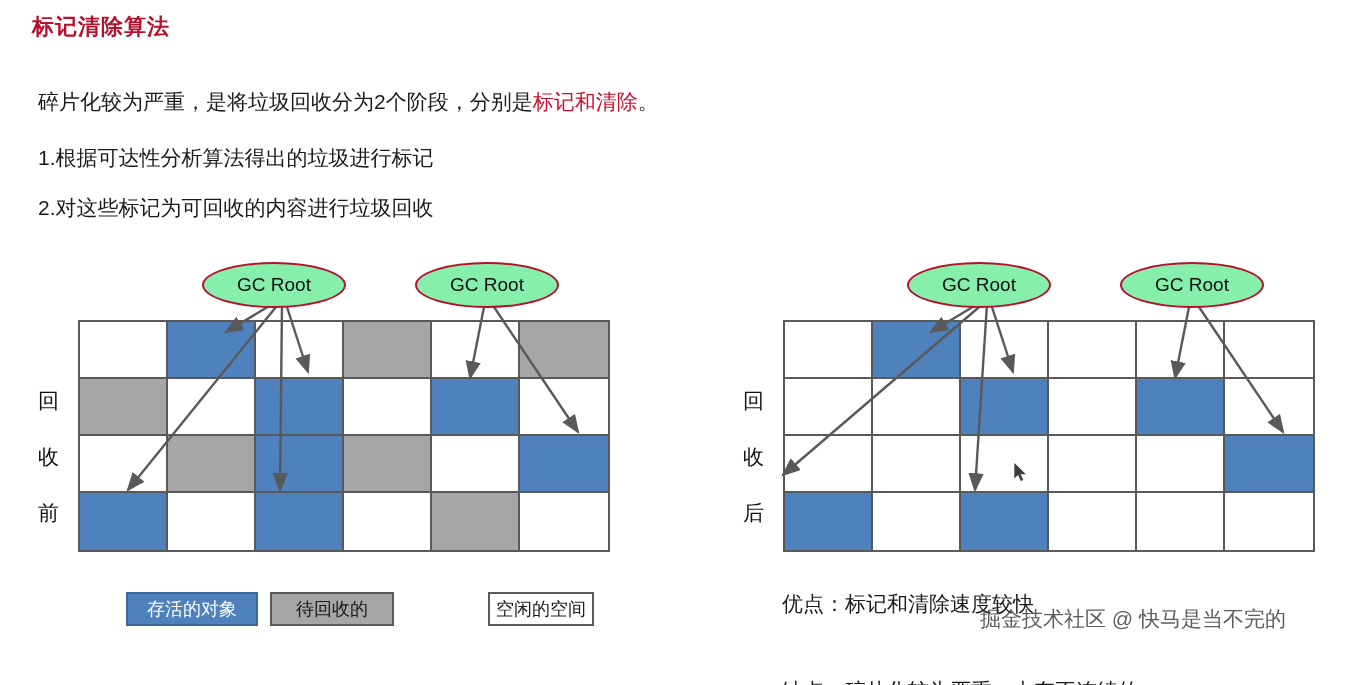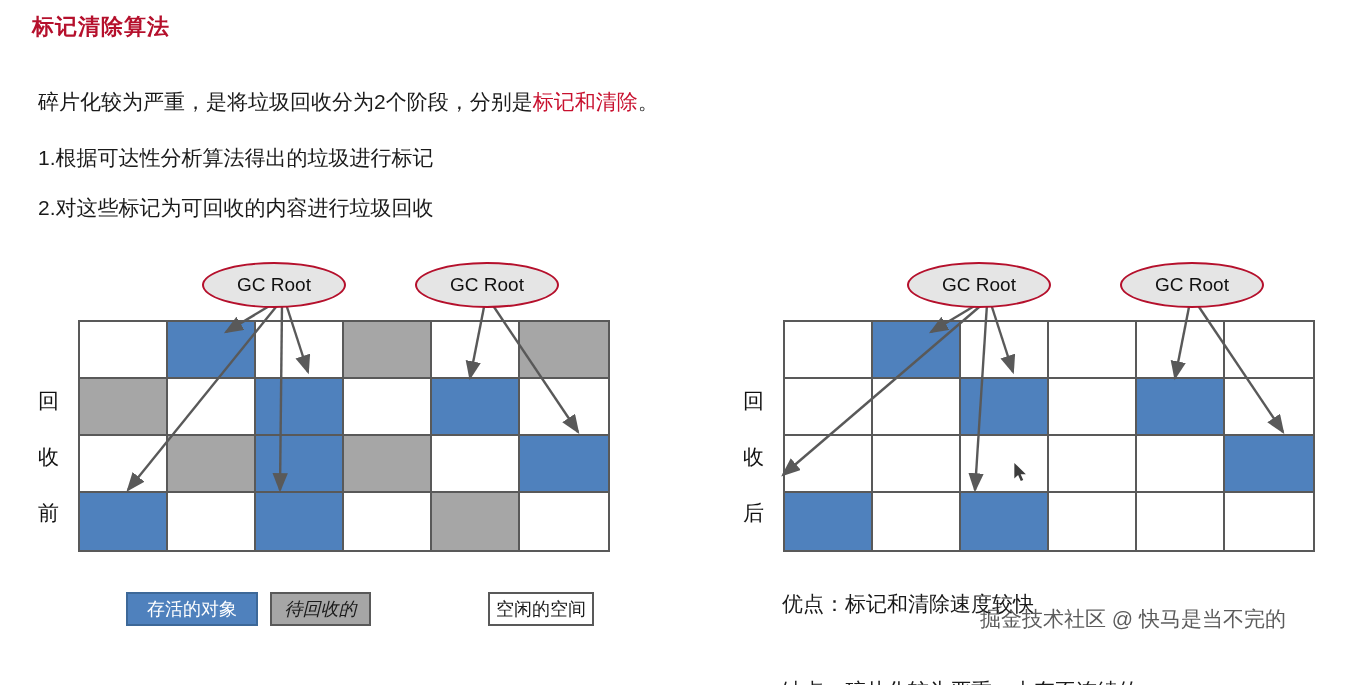--- a/index.html
+++ b/index.html
@@ -48,21 +48,21 @@
     position: absolute;
     width: 140px;
     height: 42px;
     border: 2px solid #b5102c;
     border-radius: 50%;
     color: #111;
     font-size: 19px;
     display: flex;
     align-items: center;
     justify-content: center;
-    background: #e5e5e5;
+    background: #86efac;
     z-index: 4;
   }
 
   .grid {
     position: absolute;
     border: 2px solid #595959;
     box-sizing: border-box;
     background: #ffffff;
     z-index: 1;
   }
@@ -280,21 +280,21 @@
       <line x1="462" y1="54" x2="548" y2="182"></line>
     </g>
   </svg>
 </div>
 
 <svg class="cursor" viewBox="0 0 12 18">
   <path d="M0,0 L0,14 L3.4,10.8 L5.8,16.2 L8,15.2 L5.7,10.1 L10.4,10.1 Z" fill="#3c3c3c"></path>
 </svg>
 
 <div class="legend-box legend-live" style="left:78px; top:592px; width:132px;">存活的对象</div>
-<div class="legend-box legend-garbage" style="left:270px; top:592px; width:101px;font-style:italic;">待回收的</div>
+<div class="legend-box legend-garbage" style="left:270px; top:592px; width:124px;">待回收的</div>
 <div class="legend-box legend-free" style="left:488px; top:592px; width:106px;">空闲的空间</div>
 
 <div class="notes-line" style="left:782px; top:590px;">
   <span>优点：</span><span>标记和清除速度较快</span>
 </div>
 <div class="notes-line" style="left:782px; top:649px;margin-top:28px;">
   <span>缺点：</span><span>碎片化较为严重，内存不连续的</span>
 </div>
 
 <div class="watermark">掘金技术社区 @ 快马是当不完的</div>

